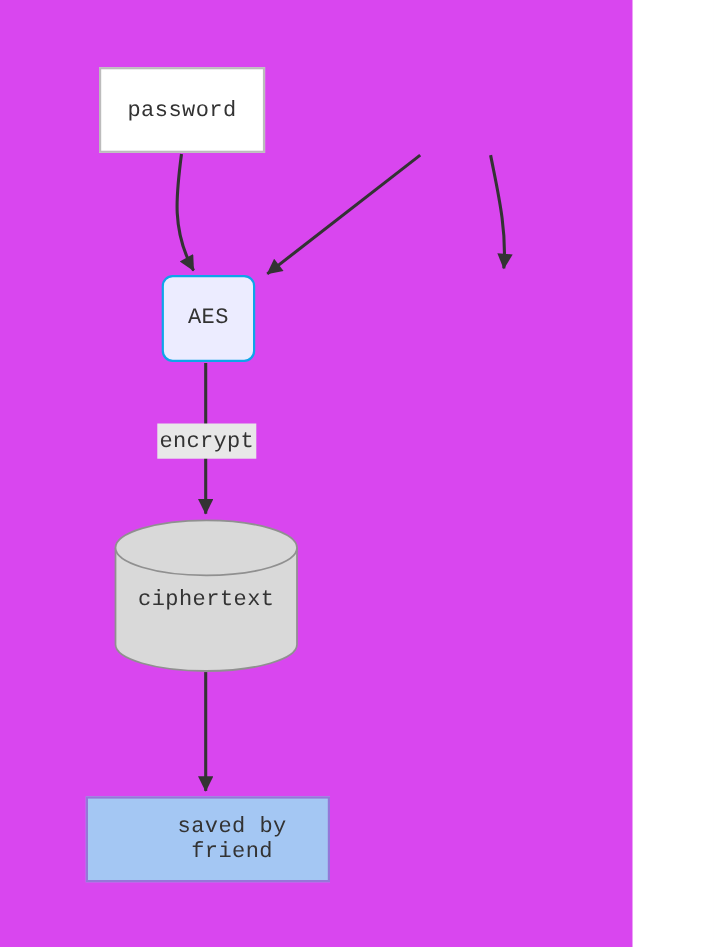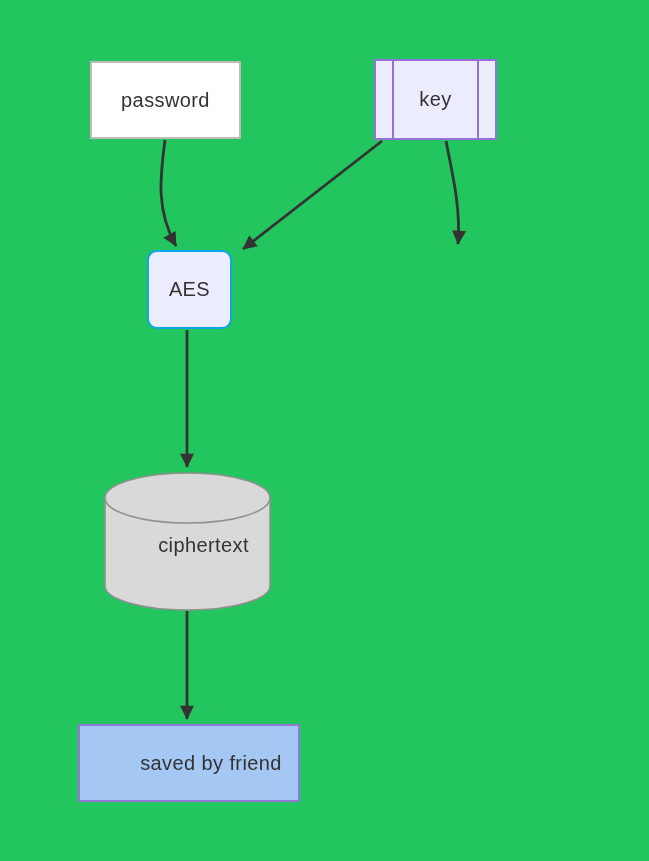--- a/index.html
+++ b/index.html
@@ -3,25 +3,26 @@
 <meta charset="utf-8">
 <style>
   html, body {
     margin: 0;
     padding: 0;
     background: #ffffff;
     font-family: "Liberation Sans", sans-serif;
   }
   .canvas {
     position: relative;
-    width: 649px;
+    width: 575px;
     height: 861px;
-    background: #22c55e;
+    background: #d946ef;
     overflow: hidden;
     color: #333333;
+    font-family: Liberation Mono, monospace;
   }
   svg.edge-layer {
     position: absolute;
     left: 0;
     top: 0;
     width: 649px;
     height: 861px;
   }
   .node {
     position: absolute;
@@ -61,21 +62,20 @@
     border: 2px solid #9577d8;
   }
   .cylinder-label {
     position: absolute;
     display: flex;
     align-items: center;
     justify-content: center;
     font-size: 20px;
     letter-spacing: 0.4px;
     color: #333333;
-    padding-left: 16px;
   }
   .edge-label {
     position: absolute;
     display: flex;
     align-items: center;
     justify-content: center;
     background: #e8e8e8;
     font-size: 20px;
     letter-spacing: 0.3px;
     color: #333333;
@@ -102,31 +102,29 @@
     <g>
       <path d="M105,498 L105,586 A82.5,24 0 0 0 270,586 L270,498" fill="#d9d9d9" stroke="#909090" stroke-width="1.6"></path>
       <ellipse cx="187.5" cy="498" rx="82.5" ry="25" fill="#d9d9d9" stroke="#909090" stroke-width="1.6"></ellipse>
     </g>
   </svg>
 
   <div class="node node-rect-plain" style="left:90px; top:61px; width:151px; height:78px;">
     <span>password</span>
   </div>
 
-  <div class="node node-subroutine" style="left:374px; top:59px; width:123px; height:81px;">
-    <span class="divider left"></span>
-    <span class="divider right"></span>
-    <span>key</span>
-  </div>
 
   <div class="node node-rounded" style="left:147px; top:250px; width:85px; height:79px;">
     <span>AES</span>
   </div>
 
 
+  <div class="edge-label" style="left:143px; top:385px; width:90px; height:32px;">
+    <span>encrypt</span>
+  </div>
 
   <div class="cylinder-label" style="left:105px; top:500px; width:165px; height:90px;">
     <span>ciphertext</span>
   </div>
 
   <div class="node node-blue" style="left:78px; top:724px; width:222px; height:78px;padding-left:44px;">
     <span>saved by friend</span>
   </div>
 
 </div>

